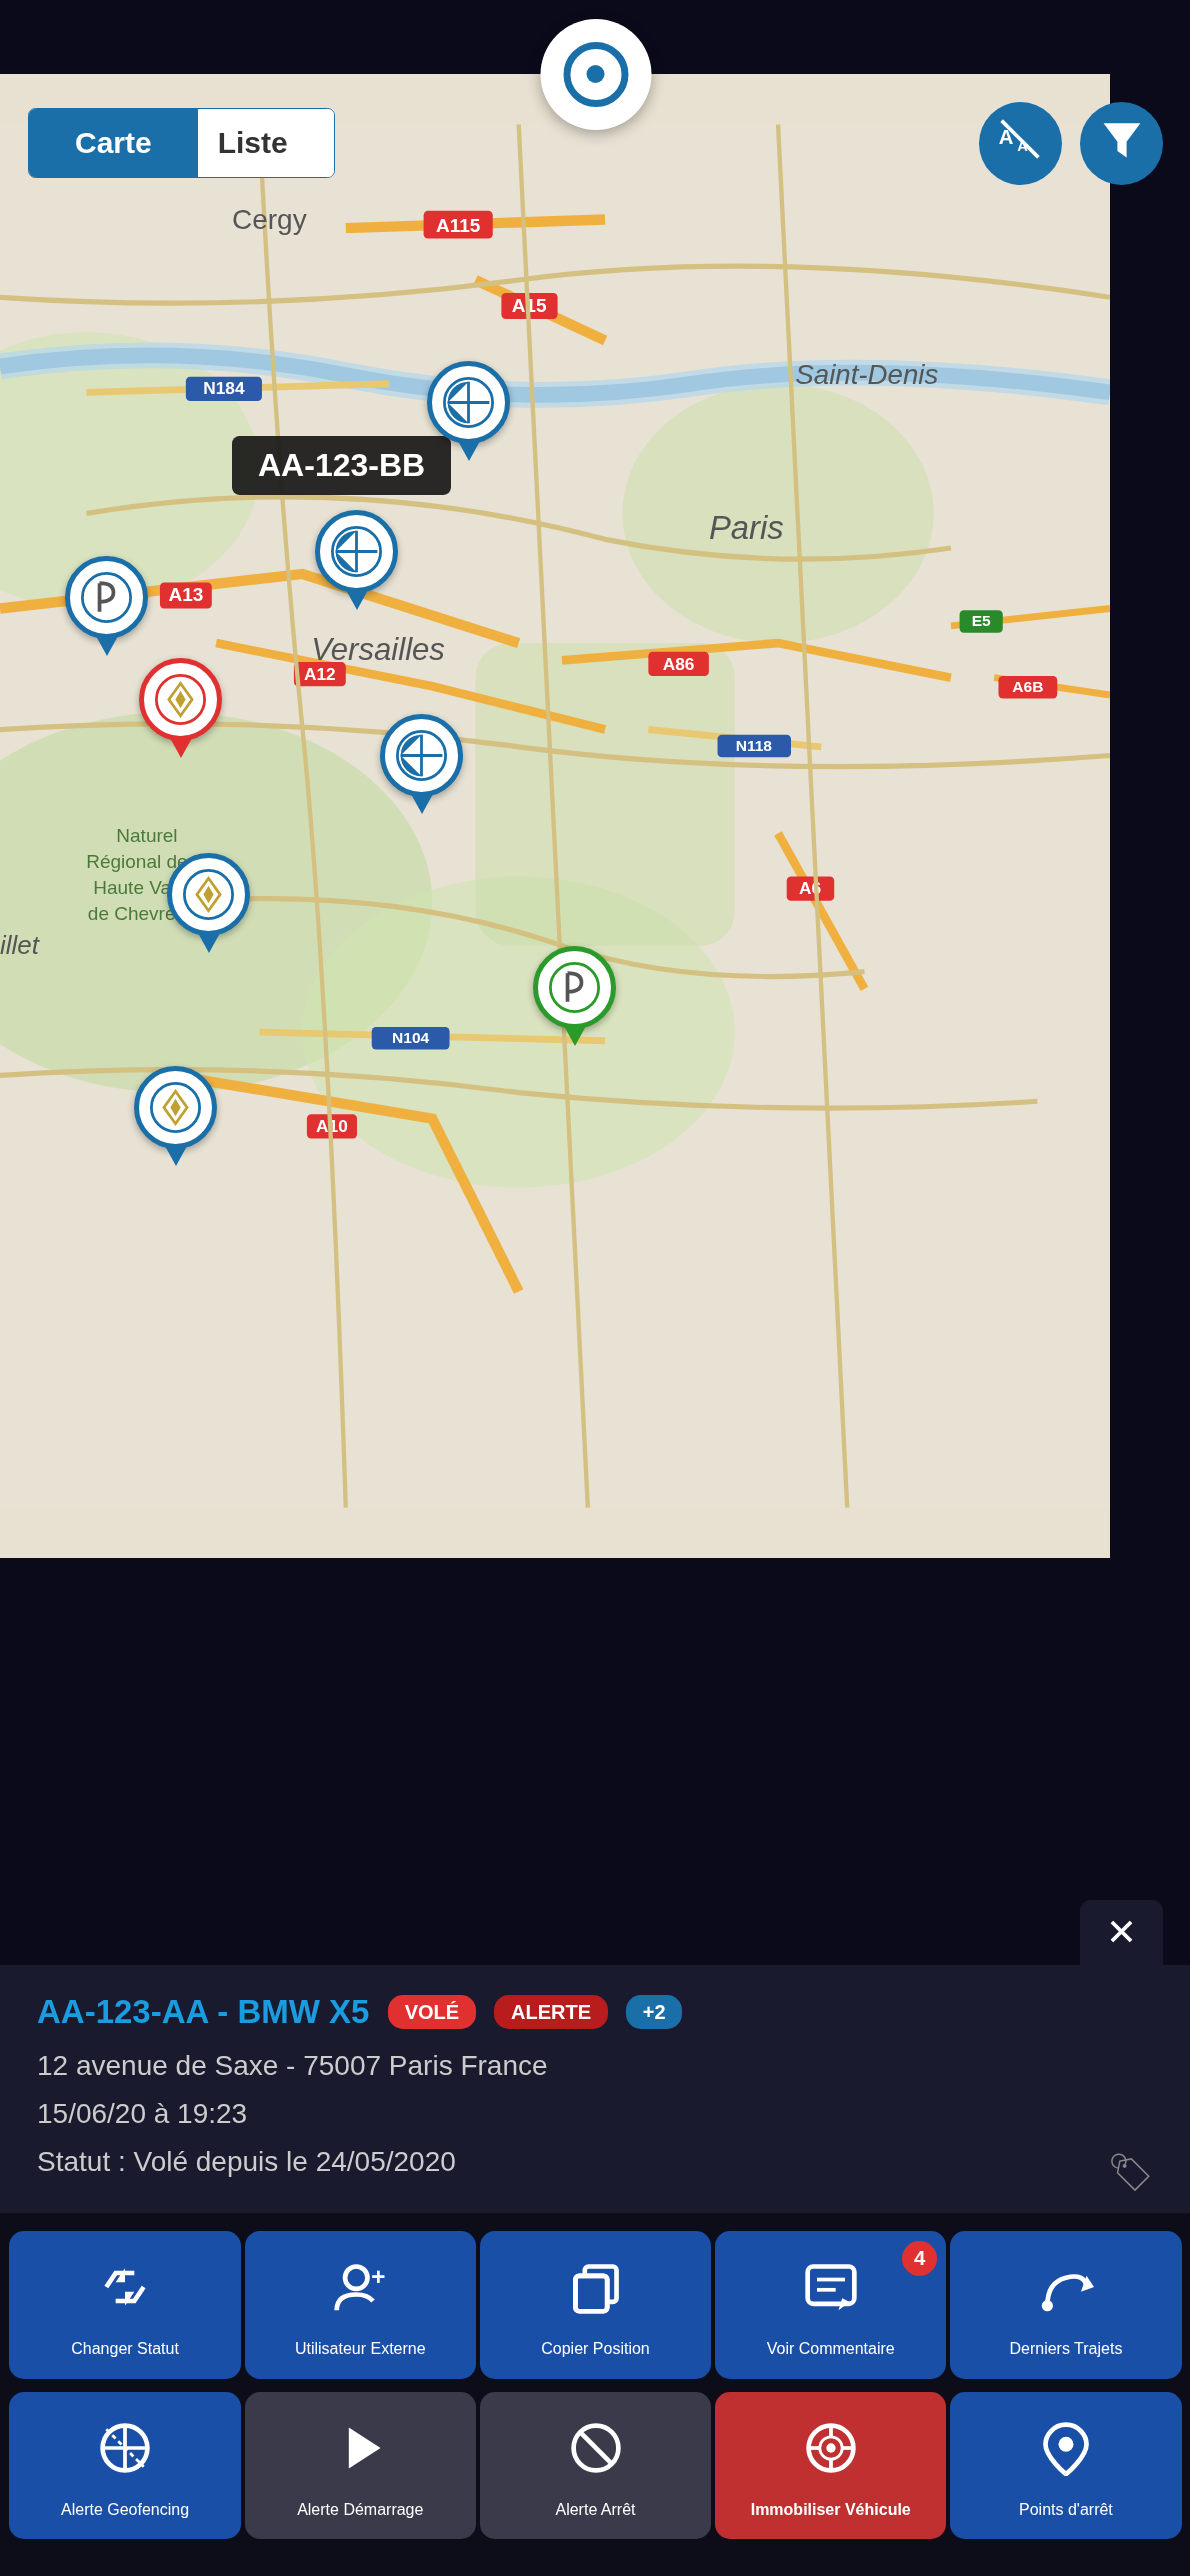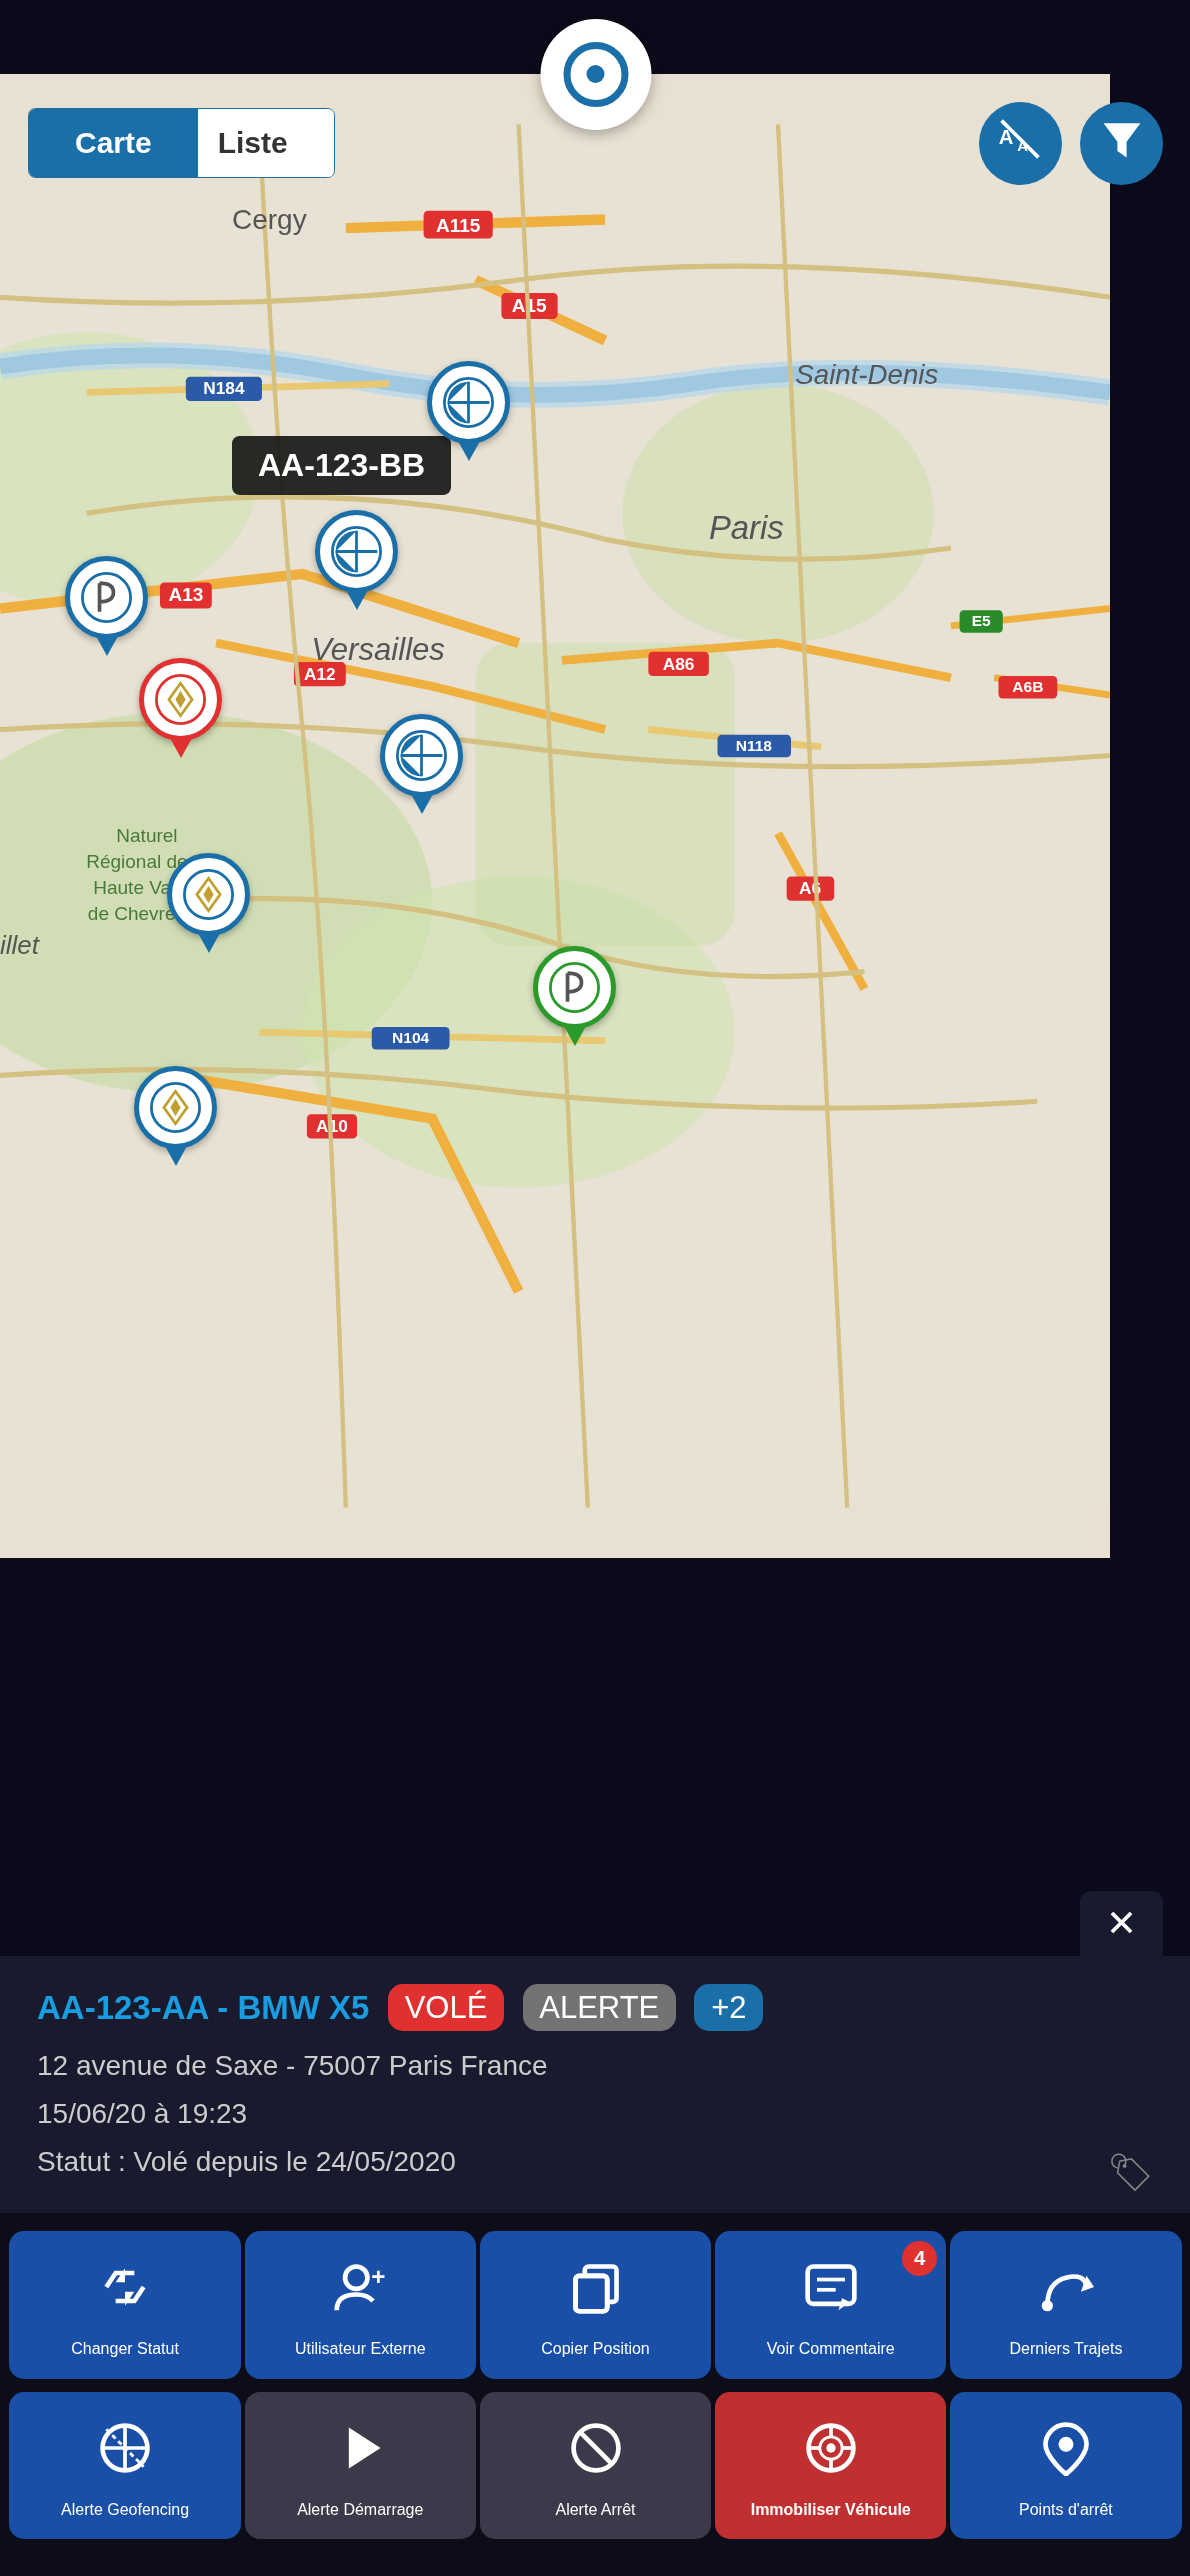--- a/index.html
+++ b/index.html
@@ -228,27 +228,27 @@
 
     .vehicle-title {
       color: #1a9de0;
       font-size: 33px;
       font-weight: bold;
     }
 
     .badge {
       padding: 5.6px 16.7px;
       border-radius: 15px;
-      font-size: 31px;
-      font-weight: normal;
+      font-size: 20px;
+      font-weight: bold;
       color: white;
     }
 
     .badge-red { background: #e03030; }
-    .badge-orange { background: #737373; text-align: center; }
+    .badge-orange { background: #b91c1c; text-align: center; }
     .badge-blue { background: #1a6fa8; }
 
     .vehicle-info {
       color: #ccc;
       font-size: 28px;
       line-height: 1.7;
       margin-bottom: 9.3px;
     }
 
     .tag-icon {

